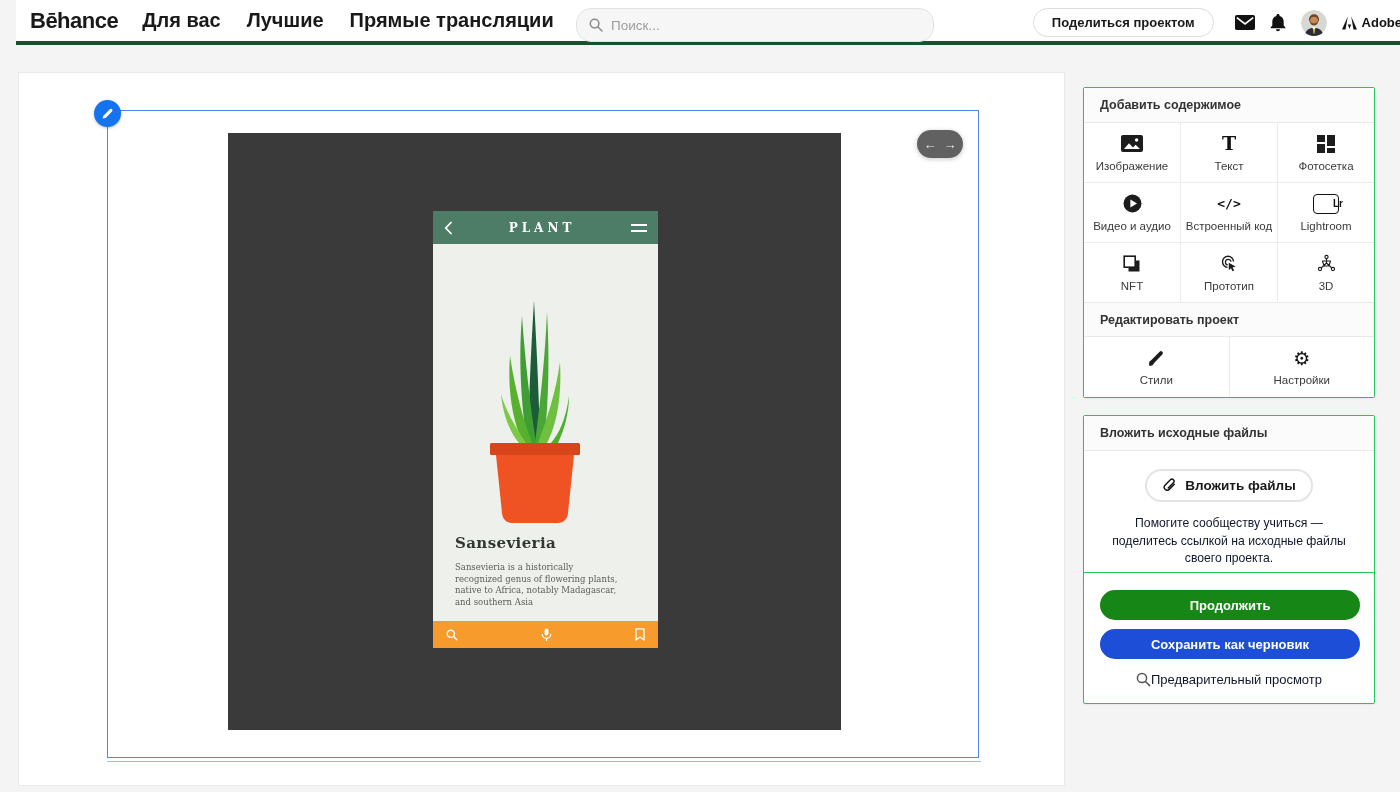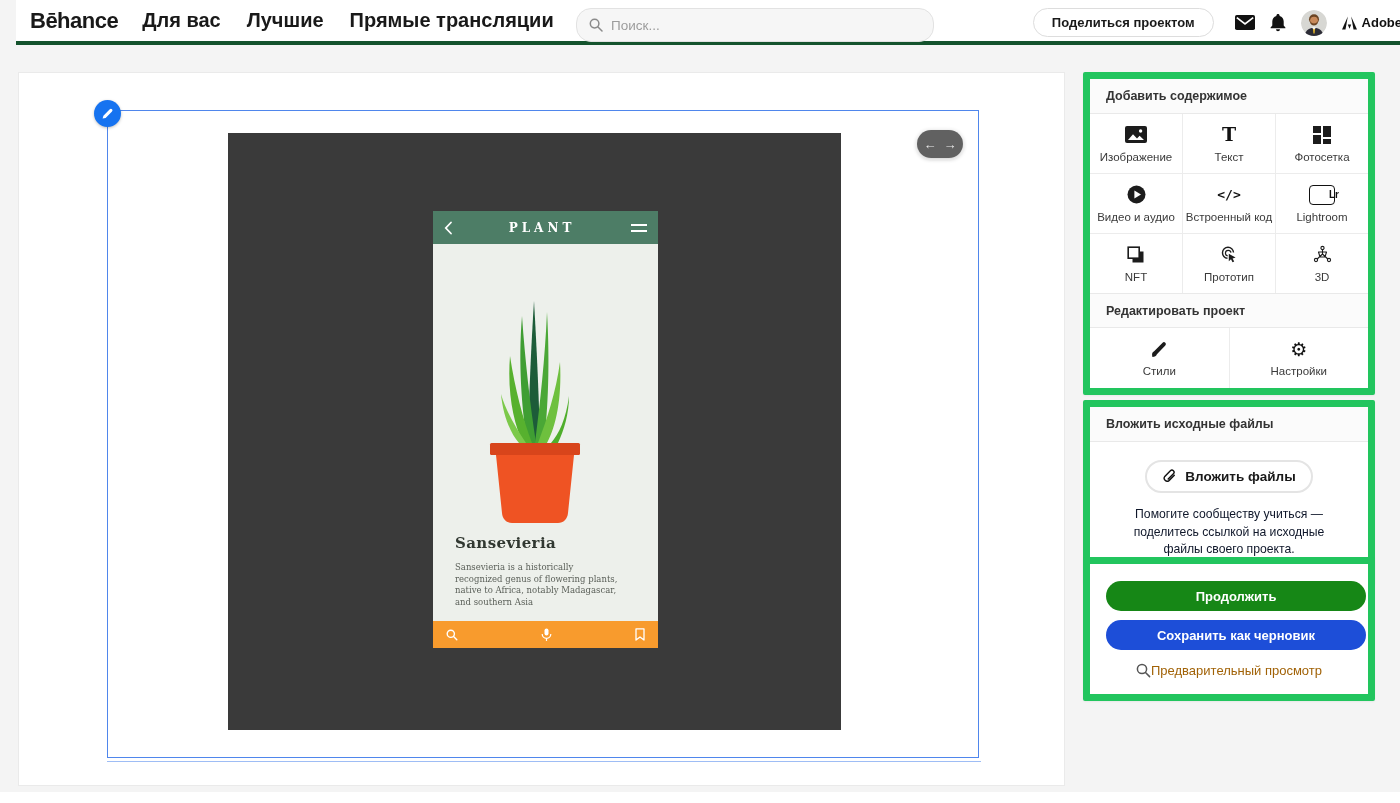--- a/index.html
+++ b/index.html
@@ -44,22 +44,22 @@
   .burger { margin-right:11px; display:flex; flex-direction:column; gap:4px; }
   .burger span { display:block; width:16px; height:2px; background:#fff; }
   .phone-screen { position:relative; height:377px; background:#edf0eb; overflow:hidden; }
   .plant-name { position:absolute; left:22px; top:290px; font-family:"DejaVu Serif", serif; font-size:15px;
                 font-weight:bold; color:#313831; letter-spacing:.4px; }
   .plant-desc { position:absolute; left:22px; top:318px; width:164px; font-family:"DejaVu Serif", serif;
                 font-size:8.5px; line-height:1.38; color:#5a5f58; }
   .phone-bar { height:27px; background:#f89b2d; display:flex; align-items:center; justify-content:space-between; padding:0 13px; }
 
   
-  .panel { position:absolute; left:1083px; width:292px; background:#fff; border:7px solid #22c55e;
-           border-radius:2px; box-shadow:0 1px 2px rgba(0,0,0,.05); }
+  .panel { position:absolute; left:1083px; width:292px; background:#fff; border:1px solid #22c55e;
+           border-radius:2px; box-shadow:0 1px 2px rgba(0,0,0,.05);margin-top:15px; }
   .panel-head { height:35px; line-height:34px; padding-left:16px; font-size:12.5px; font-weight:700; color:#333;
                 background:#fbfbfb; border-bottom:1px solid #e9e9e9; }
   .grid3 { display:grid; grid-template-columns:1fr 1fr 1fr; gap:1px; background:#ececec; }
   .grid2 { display:grid; grid-template-columns:1fr 1fr; gap:1px; background:#ececec; }
   .cell { background:#fff; height:59px; display:flex; flex-direction:column; align-items:center;
           justify-content:center; gap:6px; cursor:pointer; }
   .cell-tall { height:60px; }
   .cell-label { font-size:11.5px; color:#3a3a3a; }
   .icon20 { height:20px; display:flex; align-items:center; justify-content:center; }
   .glyphT { font-family:"DejaVu Serif", serif; font-size:19px; font-weight:bold; color:#111; line-height:1; }
@@ -73,21 +73,21 @@
                 background:#fff; display:flex; align-items:center; justify-content:center; gap:8px;
                 font-size:13.5px; font-weight:700; color:#191919; cursor:pointer; }
   .attach-hint { margin-top:13px; padding:0 10px; text-align:center; font-size:12.2px; color:#0f172a; line-height:1.45; }
 
   .p-actions { padding:17px 16px 16px; }
   .btn { width:260px; height:30px; border:none; border-radius:15px; font-size:13px; font-weight:700; color:#fff;
          display:block; cursor:pointer; font-family:"Liberation Sans", sans-serif; }
   .btn-green { background:#168716; margin-bottom:9px; }
   .btn-blue  { background:#1d4ed8; }
   .preview-row { margin-top:13px; display:flex; align-items:center; justify-content:center; gap:0;
-                 font-size:13px; color:#a16207; cursor:pointer; }
+                 font-size:13px; color:#0f172a; cursor:pointer; }
 </style>
 </head>
 <body>
 
 <div class="navbar">
   <div class="logo">Bēhance</div>
   <div class="nav-items">
     <div class="nav-item">Для вас</div>
     <div class="nav-item">Лучшие</div>
     <div class="nav-item">Прямые трансляции</div>

